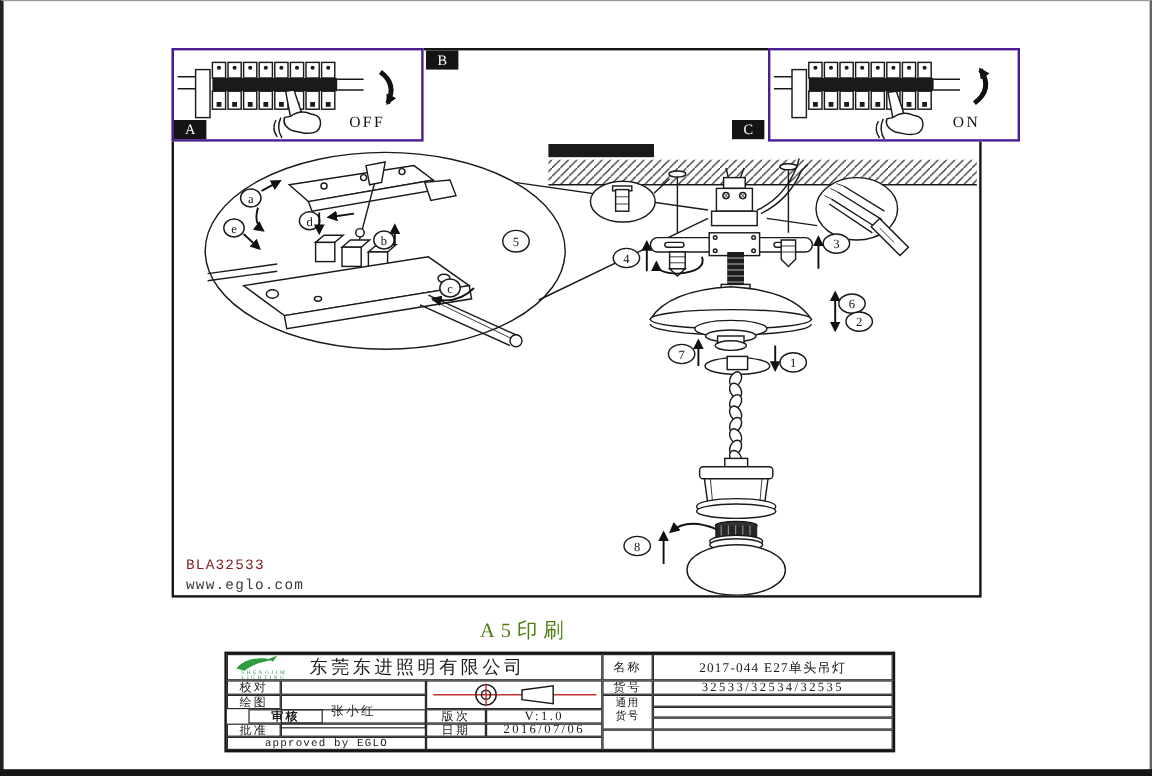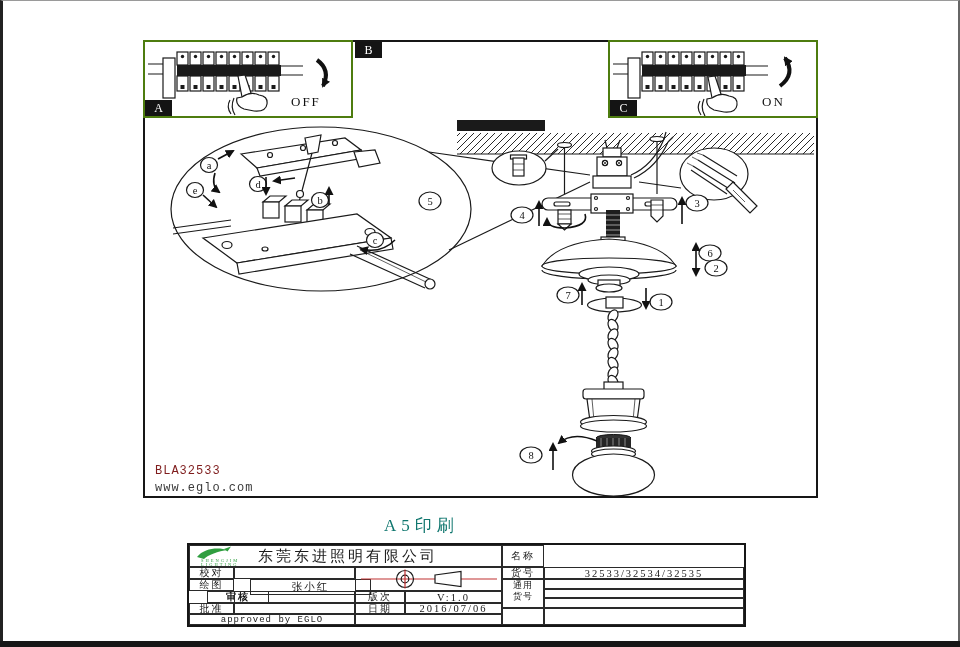--- a/index.html
+++ b/index.html
@@ -2,31 +2,31 @@
 <html><head>
 <meta charset="utf-8">
 <style>
   html,body{margin:0;padding:0;background:#e8e8e8;}
   .page{position:relative;width:960px;height:647px;background:#ffffff;overflow:hidden;
         font-family:"Liberation Serif",serif;color:#1a1a1a;}
   .frame{position:absolute;inset:0;border-left:3px solid #222;border-top:1px solid #9a9a9a;
          border-right:2px solid #666;pointer-events:none;}
   .bottombar{position:absolute;left:0;top:641px;width:960px;height:6px;background:#161616;}
   .dbox{position:absolute;left:143px;top:40px;width:675px;height:458px;border:2px solid #161616;box-sizing:border-box;}
-  .pbox{position:absolute;width:210px;height:78px;border:2px solid #4d7c0f;box-sizing:border-box;background:#fff;z-index:3;}
+  .pbox{position:absolute;width:210px;height:78px;border:2px solid #4c1d95;box-sizing:border-box;background:#fff;z-index:3;}
   .pbox svg{position:absolute;inset:0;}
   .tab{position:absolute;width:27px;height:16px;background:#141414;color:#fff;
        font:12px "Liberation Serif",serif;text-align:center;line-height:16px;z-index:4;}
   .mainsvg{position:absolute;left:0;top:0;width:671px;height:454px;}
   .code-text{position:absolute;left:155px;top:464px;font:12px "Liberation Mono",monospace;
              color:#7f1d1d;letter-spacing:1px;}
   .site-text{position:absolute;left:155px;top:481px;font:12px "Liberation Mono",monospace;
              color:#3a3a3a;letter-spacing:1px;text-align:center;}
-  .printnote{position:absolute;left:384px;top:514px;font:17px "Liberation Serif",serif;
-             letter-spacing:5px;color:#0f766e;}
+  .printnote{position:absolute;left:400px;top:514px;font:17px "Liberation Serif",serif;
+             letter-spacing:5px;color:#4d7c0f;}
   
   .tb{position:absolute;left:187px;top:543px;width:555px;height:80px;border:2px solid #161616;
       box-sizing:content-box;z-index:2;background:#fff;}
   .cell{position:absolute;border:1px solid #2a2a2a;box-sizing:border-box;display:flex;
         align-items:center;justify-content:center;font-size:10px;letter-spacing:2px;overflow:hidden;}
   .cell.left{justify-content:flex-start;}
   .company{font-size:15px;letter-spacing:3px;white-space:nowrap;}
   .mono9{font:9px "Liberation Mono",monospace;letter-spacing:1px;}
   .val11{font-size:11px;letter-spacing:1px;}
   .val10{font-size:10.5px;letter-spacing:2px;}
@@ -351,21 +351,21 @@
       <path d="M136,24 h22 M136,33 h22" class="ln"></path>
       <use href="#hand" x="93" y="34"></use>
       <path d="M172,18 Q186,28 178,44" class="arrbold"></path>
       <text x="146" y="64" class="swtxt">OFF</text>
     </svg>
   </div>
   <div class="tab" style="left:145px;top:100px;">A</div>
 
   <div class="tab" style="left:355px;top:42px;">B</div>
 
-  <div class="pbox" style="left:608px;top:40px;">
+  <div class="pbox" style="left:640px;top:40px;">
     <svg viewBox="0 0 206 74">
       <path d="M3,22 h15 M3,32 h15" class="ln"></path>
       <use href="#brk" x="18" y="10"></use>
       <path d="M136,24 h22 M136,33 h22" class="ln"></path>
       <use href="#hand" x="98" y="35"></use>
       <path d="M170,44 Q186,32 175,16" class="arrbold"></path>
       <text x="152" y="64" class="swtxt">ON</text>
     </svg>
   </div>
   <div class="tab" style="left:610px;top:100px;">C</div>
@@ -380,21 +380,21 @@
         <path d="M30,3 l7,-2.5 l-3.5,5 z" fill="#2f9e3f"></path>
         <text x="7" y="15.5" font-size="4.5" fill="#2f9e3f">SHENGJIM</text>
         <text x="7" y="20" font-size="4.5" fill="#2f9e3f">LIGHTING</text>
       </svg>
       <span class="company" style="margin-left:14px;">东莞东进照明有限公司</span>
     </div>
 
     <div class="cell" style="left:0;top:22px;width:45px;height:12px;">校对</div>
     <div class="cell" style="left:45px;top:22px;width:121px;height:12px;"></div>
     <div class="cell" style="left:0;top:34px;width:45px;height:12px;">绘图</div>
-    <div class="cell val10" style="left:45px;top:34px;width:121px;height:16px;margin-left:16px;">张小红</div>
+    <div class="cell val10" style="left:45px;top:34px;width:121px;height:28px;">张小红</div>
     <div class="cell" style="left:18px;top:46px;width:62px;height:12px;font-weight:bold;">审核</div>
     <div class="cell" style="left:45px;top:46px;width:121px;height:12px;"></div>
     <div class="cell" style="left:0;top:58px;width:45px;height:11px;">批准</div>
     <div class="cell" style="left:45px;top:58px;width:121px;height:11px;"></div>
 
     <div class="cell" style="left:166px;top:22px;width:147px;height:24px;">
       <svg width="140" height="22">
         <line x1="2" y1="11" x2="138" y2="11" stroke="#c03030" stroke-width="1.2"></line>
         <circle cx="46" cy="11" r="8.5" fill="none" stroke="#1a1a1a" stroke-width="1.2"></circle>
         <circle cx="46" cy="11" r="3.8" fill="none" stroke="#1a1a1a" stroke-width="1.2"></circle>
@@ -404,20 +404,21 @@
     </div>
     <div class="cell" style="left:166px;top:46px;width:50px;height:12px;">版次</div>
     <div class="cell val10" style="left:216px;top:46px;width:97px;height:12px;">V:1.0</div>
     <div class="cell" style="left:166px;top:58px;width:50px;height:11px;">日期</div>
     <div class="cell val10" style="left:216px;top:58px;width:97px;height:11px;">2016/07/06</div>
 
     <div class="cell mono9" style="left:0;top:69px;width:166px;height:11px;">approved by EGLO</div>
     <div class="cell" style="left:166px;top:69px;width:147px;height:11px;"></div>
 
     <div class="cell" style="left:313px;top:0;width:42px;height:22px;">名称</div>
+    <div class="cell val11" style="left:355px;top:0;width:200px;height:22px;">2017-044 E27单头吊灯</div>
     <div class="cell" style="left:313px;top:22px;width:42px;height:12px;">货号</div>
     <div class="cell val10" style="left:355px;top:22px;width:200px;height:12px;">32533/32534/32535</div>
     <div class="cell twoline" style="left:313px;top:34px;width:42px;height:29px;">
       <span>通用</span>
       <span>货号</span>
     </div>
     <div class="cell" style="left:355px;top:34px;width:200px;height:10px;"></div>
     <div class="cell" style="left:355px;top:44px;width:200px;height:9px;"></div>
     <div class="cell" style="left:355px;top:53px;width:200px;height:10px;"></div>
     <div class="cell" style="left:313px;top:63px;width:42px;height:17px;"></div>

